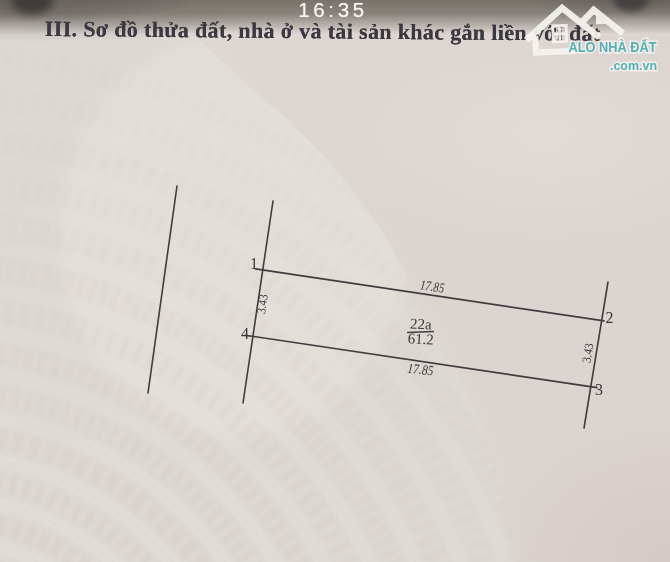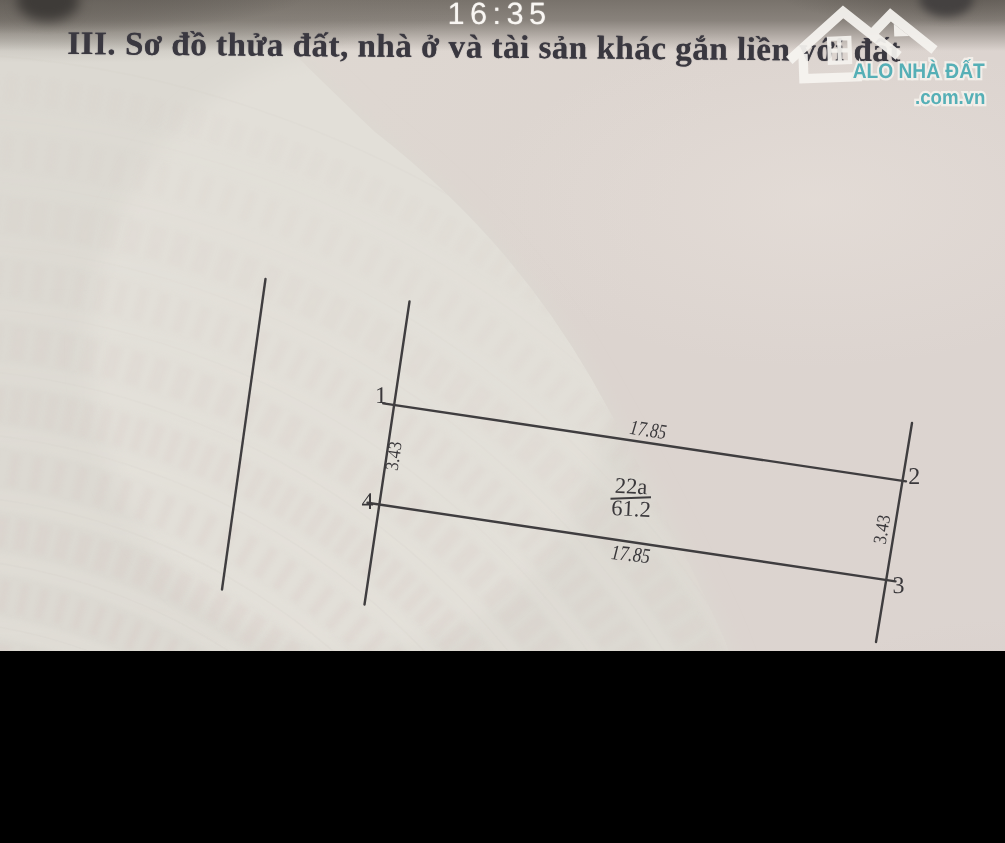--- a/index.html
+++ b/index.html
@@ -1,16 +1,16 @@
 <!DOCTYPE html>
 <html><head>
 <meta charset="utf-8">
 <style>
   html,body{margin:0;padding:0;background:#000;}
-  .stage{position:relative;width:670px;height:434px;overflow:hidden;
+  .stage{position:relative;width:670px;height:562px;overflow:hidden;
     background:#ddd5d0;font-family:"Liberation Sans",sans-serif;}
   .abs{position:absolute;}
 </style>
 </head>
 <body>
 <div class="stage">
 
   <div class="abs" style="left:0;top:0;width:670px;height:562px;
     background:
       linear-gradient(115deg, #dedad3 0%, #ded7d1 30%, #dcd4cf 55%, #dcd4d0 100%);"></div>

